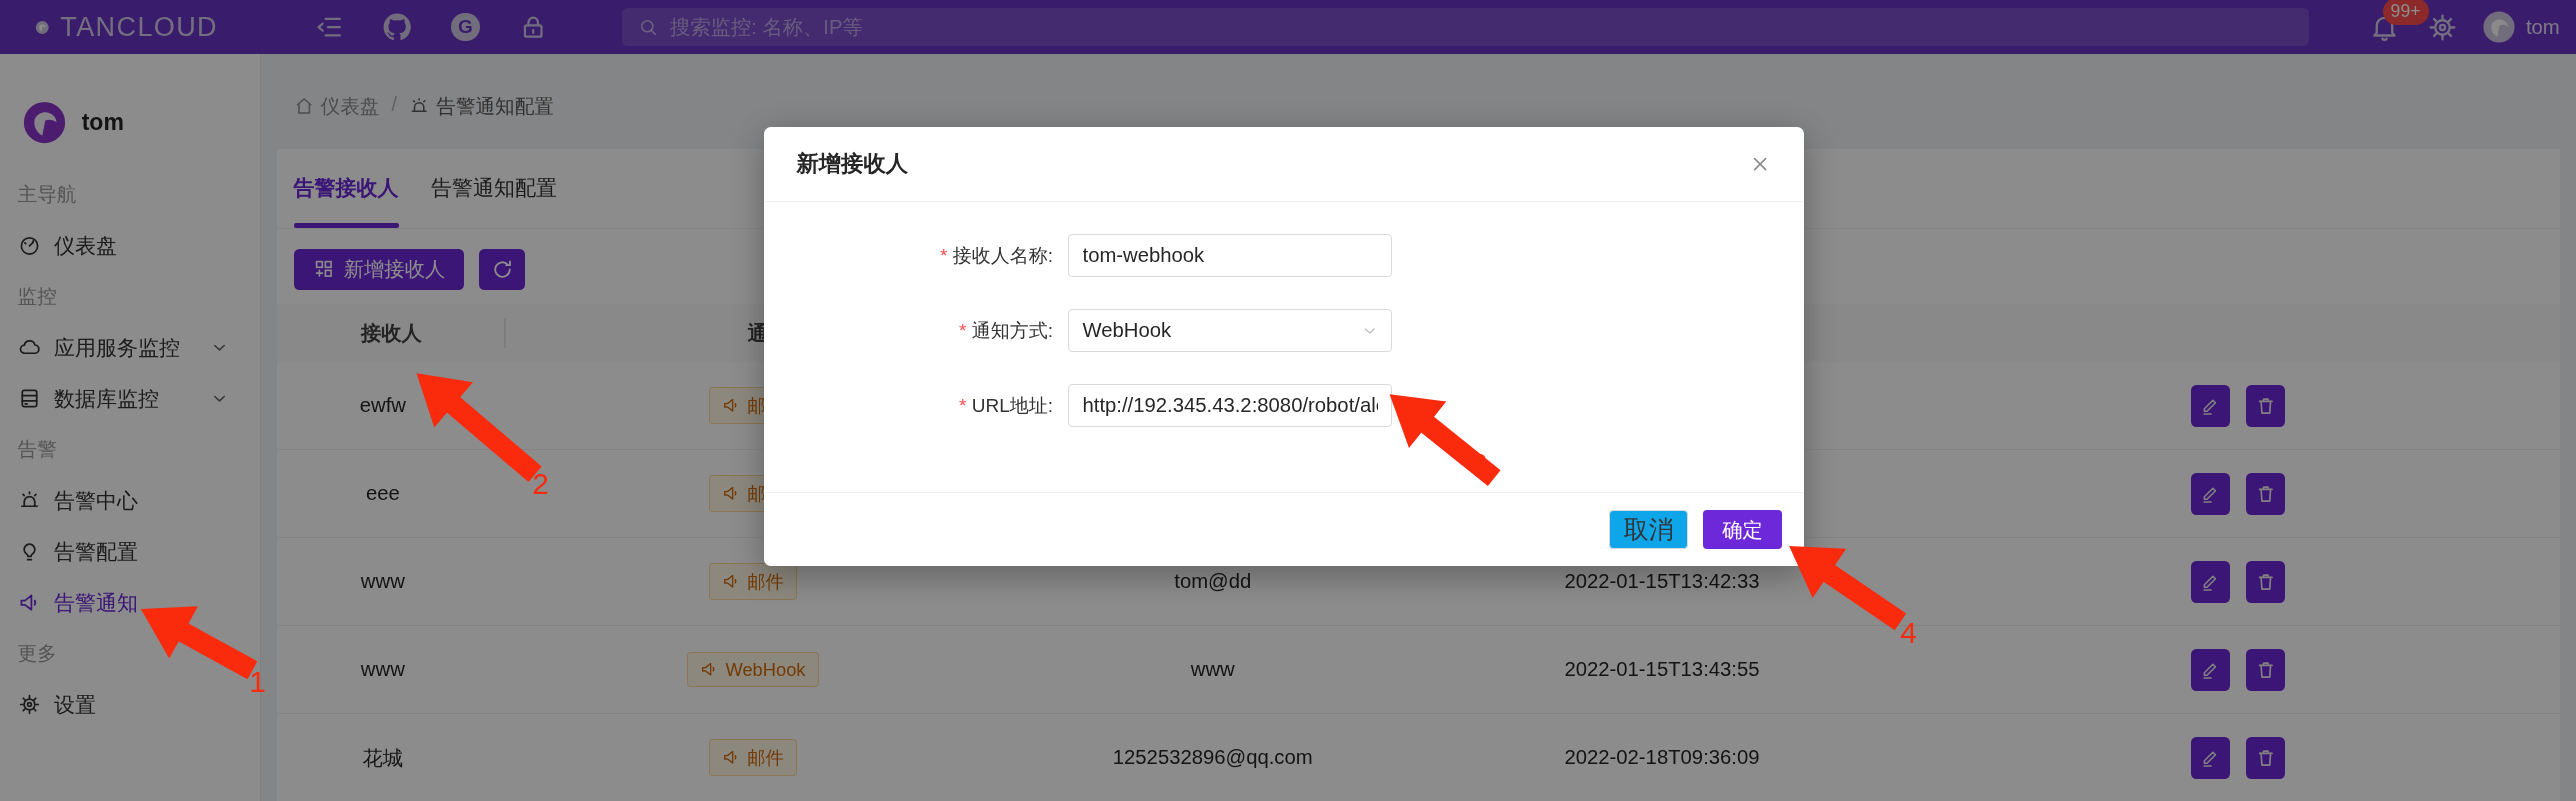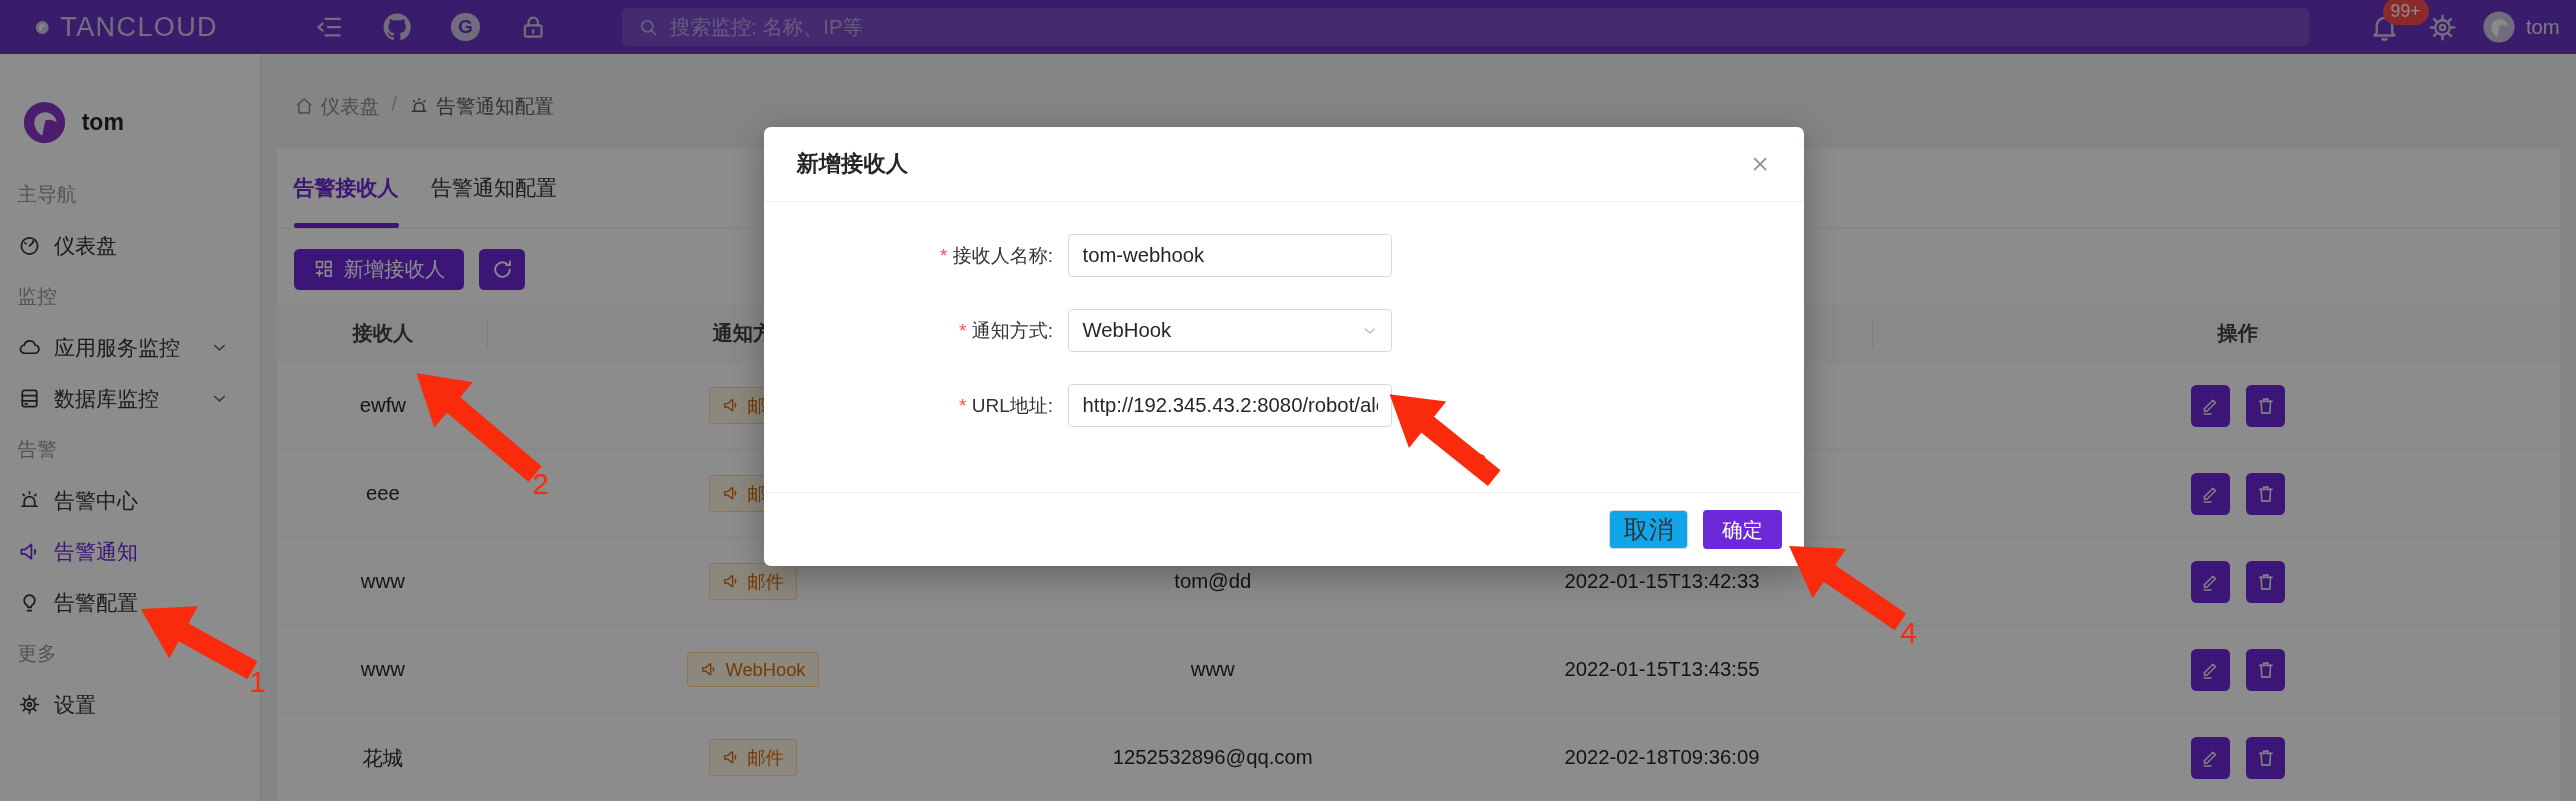--- a/index.html
+++ b/index.html
@@ -276,31 +276,31 @@
               <use href="#i-chevdown"></use>
             </svg>
         </div>
         <div class="nav-section">告警</div>
         <div class="nav-item">
           <svg viewBox="0 0 34 34" width="23" height="23">
               <use href="#i-siren"></use>
             </svg>
           <span>告警中心</span>
         </div>
+        <div class="nav-item">
+          <svg viewBox="0 0 34 34" width="23" height="23">
+              <use href="#i-bulb"></use>
+            </svg>
+          <span>告警配置</span>
+        </div>
         <div class="nav-item active">
           <svg viewBox="0 0 34 34" width="23" height="23">
               <use href="#i-horn"></use>
             </svg>
           <span>告警通知</span>
-        </div>
-        <div class="nav-item">
-          <svg viewBox="0 0 34 34" width="23" height="23">
-              <use href="#i-bulb"></use>
-            </svg>
-          <span>告警配置</span>
         </div>
         <div class="nav-section">更多</div>
         <div class="nav-item">
           <svg viewBox="0 0 34 34" width="23" height="23">
               <use href="#i-gear"></use>
             </svg>
           <span>设置</span>
         </div>
       </nav>
     </aside>
@@ -340,21 +340,20 @@
               </svg>
           </button>
         </div>
 
         <div class="tbl">
           <div class="tr th-row">
             <div class="td th c1">接收人</div>
             <div class="td th c2">通知方式</div>
             <div class="td th c3"></div>
             <div class="td th c4"></div>
-            <div class="td th c5">操作</div>
           </div>
 
           <div class="tr data-row">
             <div class="td c1">ewfw</div>
             <div class="td c2">
                 <span class="tag">
                   <svg viewBox="0 0 27 27" width="18.3" height="18.3">
                     <use href="#i-horn"></use>
                   </svg>
                   <span>邮件</span>

